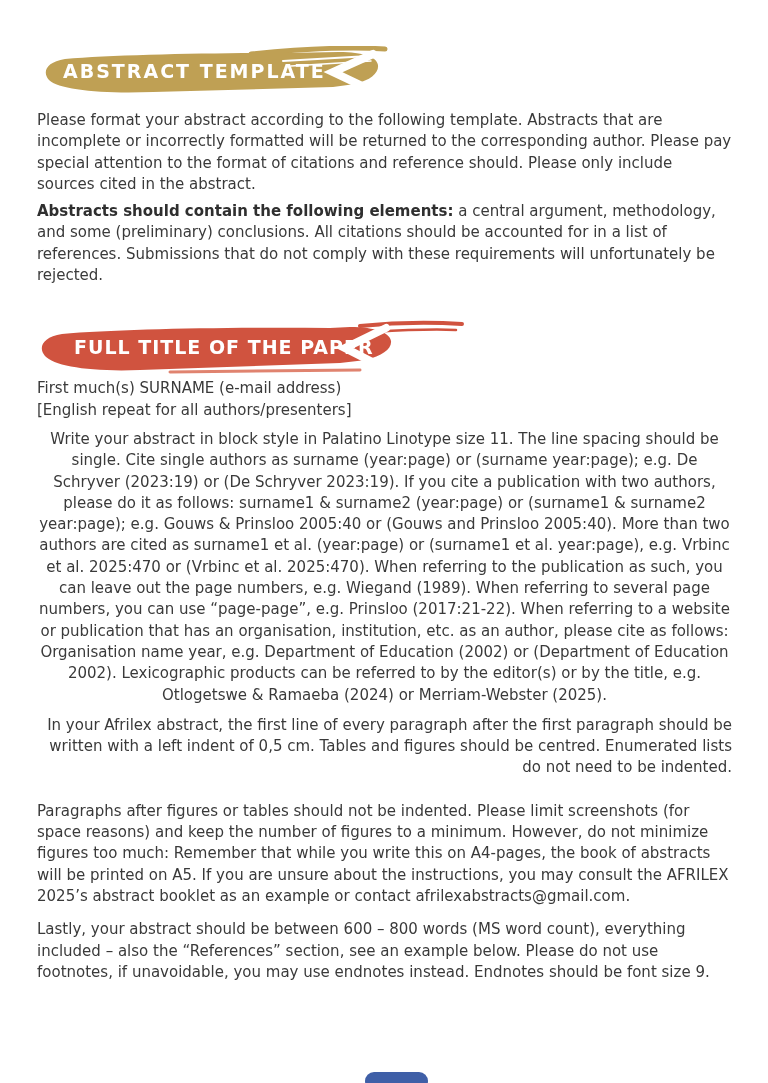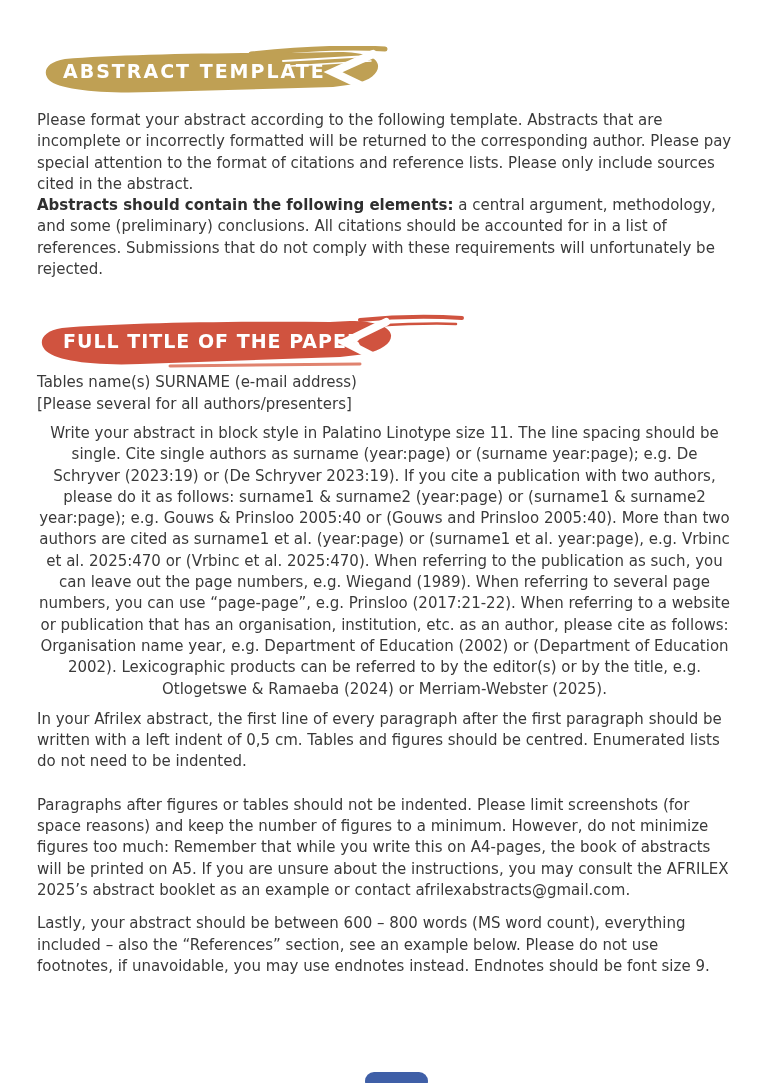--- a/index.html
+++ b/index.html
@@ -18,33 +18,33 @@
   .banner-label{
     position:absolute;
     font-weight:bold;
     color:#ffffff;
     font-size:19px;
     white-space:nowrap;
   }
   .banner-gold{height:52px;margin:46px 0 0 -4px;}
   .banner-gold .banner-label{left:30px;top:15px;letter-spacing:2px;}
   .banner-red{height:56px;margin:34px 0 0 -7px;}
-  .banner-red .banner-label{left:33px;top:17px;letter-spacing:1px;}
+  .banner-red .banner-label{left:44px;top:17px;letter-spacing:1px;}
   .fill-gold{fill:var(--gold);}
   .stroke-gold{stroke:var(--gold);fill:none;stroke-linecap:round;}
   .fill-red{fill:var(--red);}
   .stroke-red{stroke:var(--red);fill:none;stroke-linecap:round;}
   .stroke-red-light{stroke:var(--red-light);fill:none;stroke-linecap:round;}
   .stroke-white{stroke:#ffffff;fill:none;stroke-linecap:round;}
   .para-intro{margin-top:12px;}
-  .para-elements{}
+  .para-elements{margin-top:6px;}
   .lead-bold{font-weight:bold;color:#2f2f2f;}
   .author-block{margin-top:2px;}
   .para-citations{margin-top:8px;text-align:center;}
-  .indent-block{margin-top:9px;}
+  .indent-block{margin-top:9px;text-align:right;}
   .para-figures{margin-top:22px;}
   .para-wordcount{margin-top:12px;}
   .blue-partial{
     position:absolute;
     left:365px;top:1072px;
     width:63px;height:18px;
     border-radius:9px;
     background:var(--blue);
   }
 </style>
@@ -58,38 +58,38 @@
       <svg width="360" height="52" viewBox="0 0 360 52">
         <path class="stroke-gold" d="M218,8 C268,3 320,1 352,3" stroke-width="5"></path>
         <path class="fill-gold" d="M16,34 C9,26 13,16 32,13 C80,9 170,7 250,7 L306,6 C330,6 344,11 345,19 C346,27 338,34 322,38 L300,41 L120,46 C70,48 26,44 16,34 Z"></path>
         <path class="stroke-white" d="M340,8 L300,26 L342,46" stroke-width="8"></path>
         <path class="stroke-white" d="M250,15 L336,10" stroke-width="2"></path>
         <path class="stroke-white" d="M258,20 L338,15" stroke-width="1.5"></path>
       </svg>
       <span class="banner-label">ABSTRACT TEMPLATE</span>
     </div>
 
-    <p class="para-intro">Please format your abstract according to the following template. Abstracts that are incomplete or incorrectly formatted will be returned to the corresponding author. Please pay special attention to the format of citations and reference lists. Please only include sources cited in the abstract.</p>
+    <p class="para-intro">Please format your abstract according to the following template. Abstracts that are incomplete or incorrectly formatted will be returned to the corresponding author. Please pay special attention to the format of citations and reference should. Please only include sources cited in the abstract.</p>
 
     <p class="para-elements"><span class="lead-bold">Abstracts should contain the following elements:</span><span> a central argument, methodology, and some (preliminary) conclusions. All citations should be accounted for in a list of references. Submissions that do not comply with these requirements will unfortunately be rejected.</span></p>
 
     <div class="banner banner-red">
       <svg width="440" height="56" viewBox="0 0 440 56">
         <path class="stroke-red" d="M330,6 C360,3 400,2 432,4" stroke-width="4"></path>
         <path class="stroke-red" d="M344,12 C375,10 405,9 426,10" stroke-width="2.5"></path>
         <path class="fill-red" d="M15,36 C8,28 12,17 32,14 C90,9 200,7 300,8 L320,7 C346,7 360,13 361,21 C362,29 352,36 336,40 L310,43 L110,50 C60,52 24,46 15,36 Z"></path>
         <path class="stroke-red-light" d="M140,52 L330,50" stroke-width="3"></path>
         <path class="stroke-white" d="M356,8 L315,28 L358,50" stroke-width="8"></path>
       </svg>
       <span class="banner-label">FULL TITLE OF THE PAPER</span>
     </div>
 
     <div class="author-block">
-      <div>Tables name(s) SURNAME (e-mail address)</div>
-      <div>[Please several for all authors/presenters]</div>
+      <div>First much(s) SURNAME (e-mail address)</div>
+      <div>[English repeat for all authors/presenters]</div>
     </div>
 
     <p class="para-citations">Write your abstract in block style in Palatino Linotype size 11. The line spacing should be single. Cite single authors as surname (year:page) or (surname year:page); e.g. De Schryver (2023:19) or (De Schryver 2023:19). If you cite a publication with two authors, please do it as follows: surname1 &amp; surname2 (year:page) or (surname1 &amp; surname2 year:page); e.g. Gouws &amp; Prinsloo 2005:40 or (Gouws and Prinsloo 2005:40). More than two authors are cited as surname1 et al. (year:page) or (surname1 et al. year:page), e.g. Vrbinc et al. 2025:470 or (Vrbinc et al. 2025:470). When referring to the publication as such, you can leave out the page numbers, e.g. Wiegand (1989). When referring to several page numbers, you can use “page-page”, e.g. Prinsloo (2017:21-22). When referring to a website or publication that has an organisation, institution, etc. as an author, please cite as follows: Organisation name year, e.g. Department of Education (2002) or (Department of Education 2002). Lexicographic products can be referred to by the editor(s) or by the title, e.g. Otlogetswe &amp; Ramaeba (2024) or Merriam-Webster (2025).</p>
 
     <div class="indent-block">
       <div>In your Afrilex abstract, the first line of every paragraph after the first paragraph should be written with a left indent of 0,5 cm. Tables and figures should be centred. Enumerated lists do not need to be indented.</div>
     </div>
 
     <p class="para-figures">Paragraphs after figures or tables should not be indented. Please limit screenshots (for space reasons) and keep the number of figures to a minimum. However, do not minimize figures too much: Remember that while you write this on A4-pages, the book of abstracts will be printed on A5. If you are unsure about the instructions, you may consult the AFRILEX 2025’s abstract booklet as an example or contact afrilexabstracts@gmail.com.</p>
 

